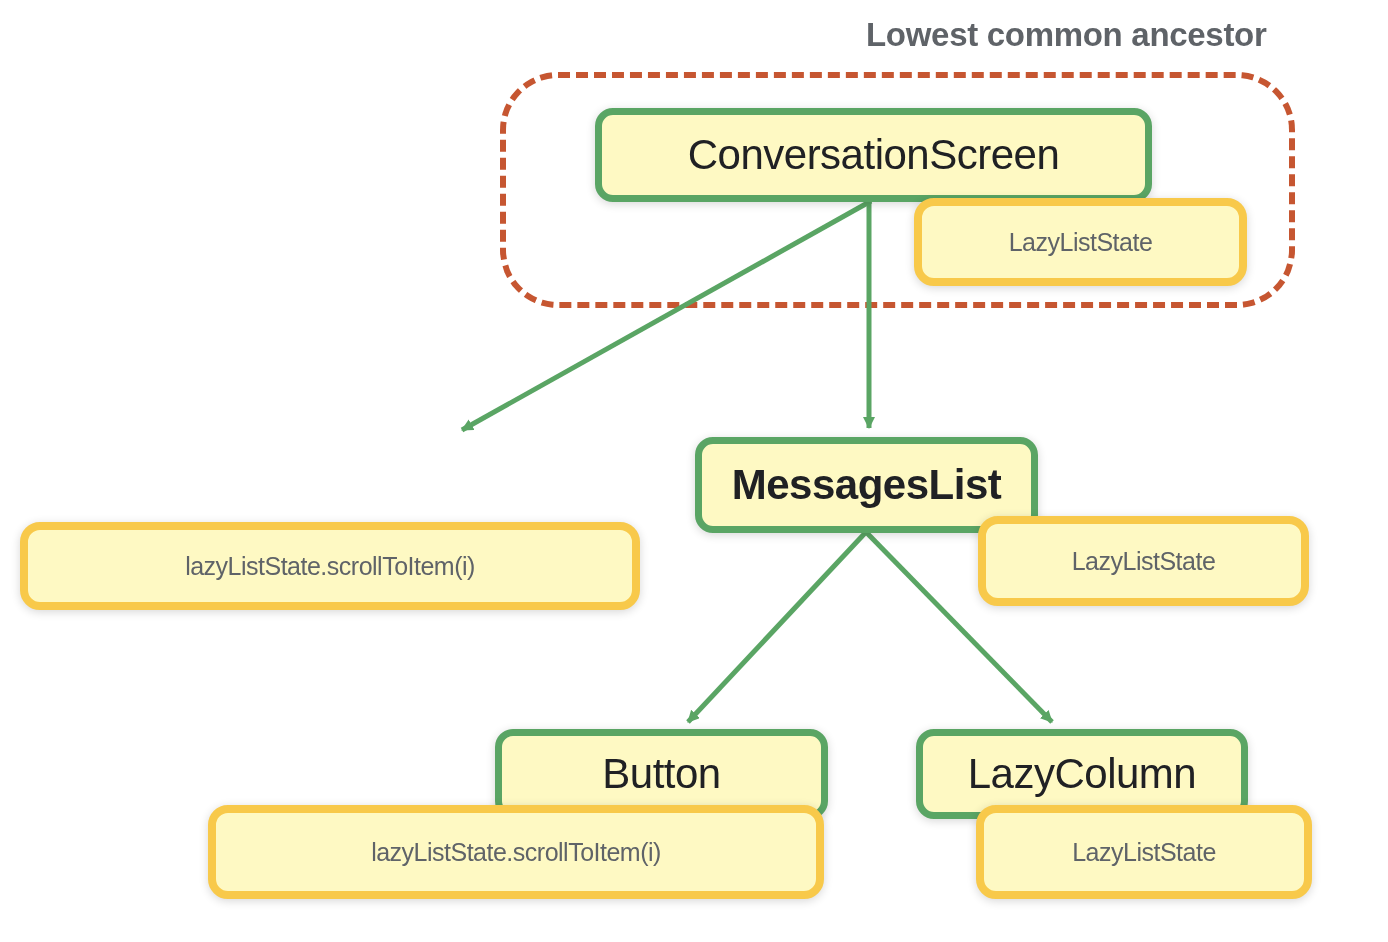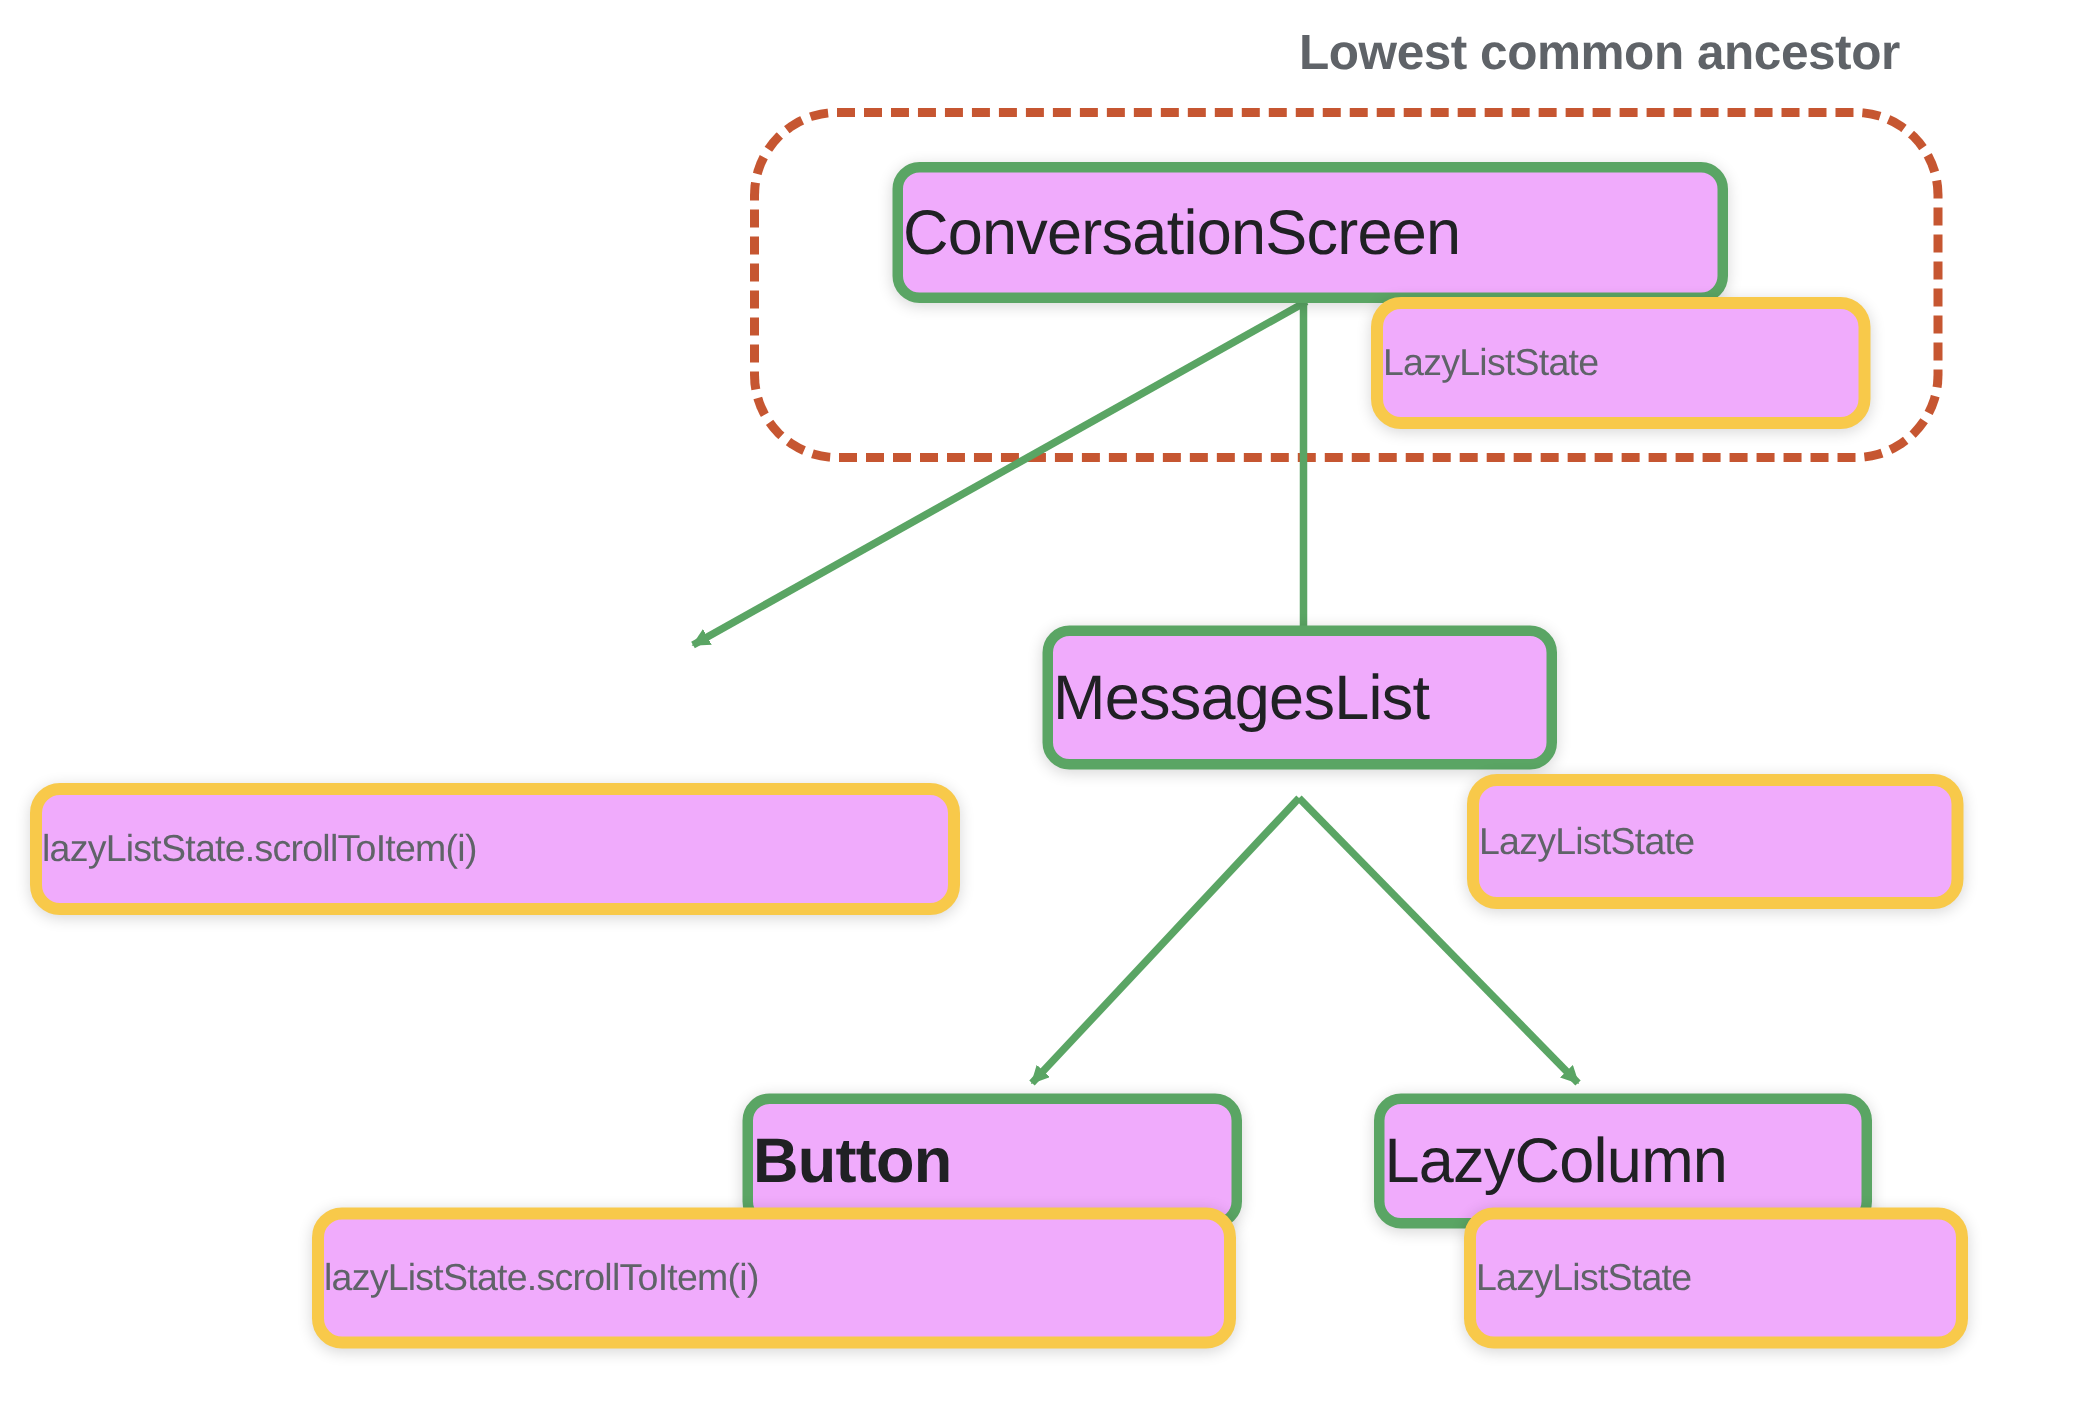--- a/index.html
+++ b/index.html
@@ -51,21 +51,22 @@
   }
   .edge-line {
     stroke: var(--edge);
     stroke-width: 5;
   }
   .arrowhead-shape { fill: var(--edge); }
   .node, .state {
     position: absolute;
     display: flex;
     align-items: center;
-    background: #f0abfc;
+    justify-content: center;
+    background: #fef9c3;
     box-shadow: 0 2px 10px rgba(0,0,0,0.16);
   }
   .node {
     border: 7px solid var(--node-border);
     border-radius: 18px;
     z-index: 2;
   }
   .state {
     border: 8px solid var(--state-border);
     border-radius: 20px;
@@ -103,25 +104,25 @@
     <line class="edge-line" x1="869" y1="201" x2="869" y2="428" marker-end="url(#arrowhead)"></line>
     <line class="edge-line" x1="866" y1="532" x2="688" y2="722" marker-end="url(#arrowhead)"></line>
     <line class="edge-line" x1="866" y1="532" x2="1052" y2="722" marker-end="url(#arrowhead)"></line>
   </svg>
 
   <div class="node" style="left:595px; top:108px; width:557px; height:94px;">
     <span class="node-label">ConversationScreen</span>
   </div>
 
 
-  <div class="node" style="left:695px; top:417px; width:343px; height:96px;">
+  <div class="node" style="left:695px; top:437px; width:343px; height:96px;font-weight:bold;">
     <span class="node-label">MessagesList</span>
   </div>
 
-  <div class="node" style="left:495px; top:729px; width:333px; height:90px;font-weight:bold;">
+  <div class="node" style="left:495px; top:729px; width:333px; height:90px;">
     <span class="node-label">Button</span>
   </div>
 
   <div class="node" style="left:916px; top:729px; width:332px; height:90px;">
     <span class="node-label">LazyColumn</span>
   </div>
 
   <div class="state" style="left:914px; top:198px; width:333px; height:88px;">
     <span class="state-label">LazyListState</span>
   </div>

